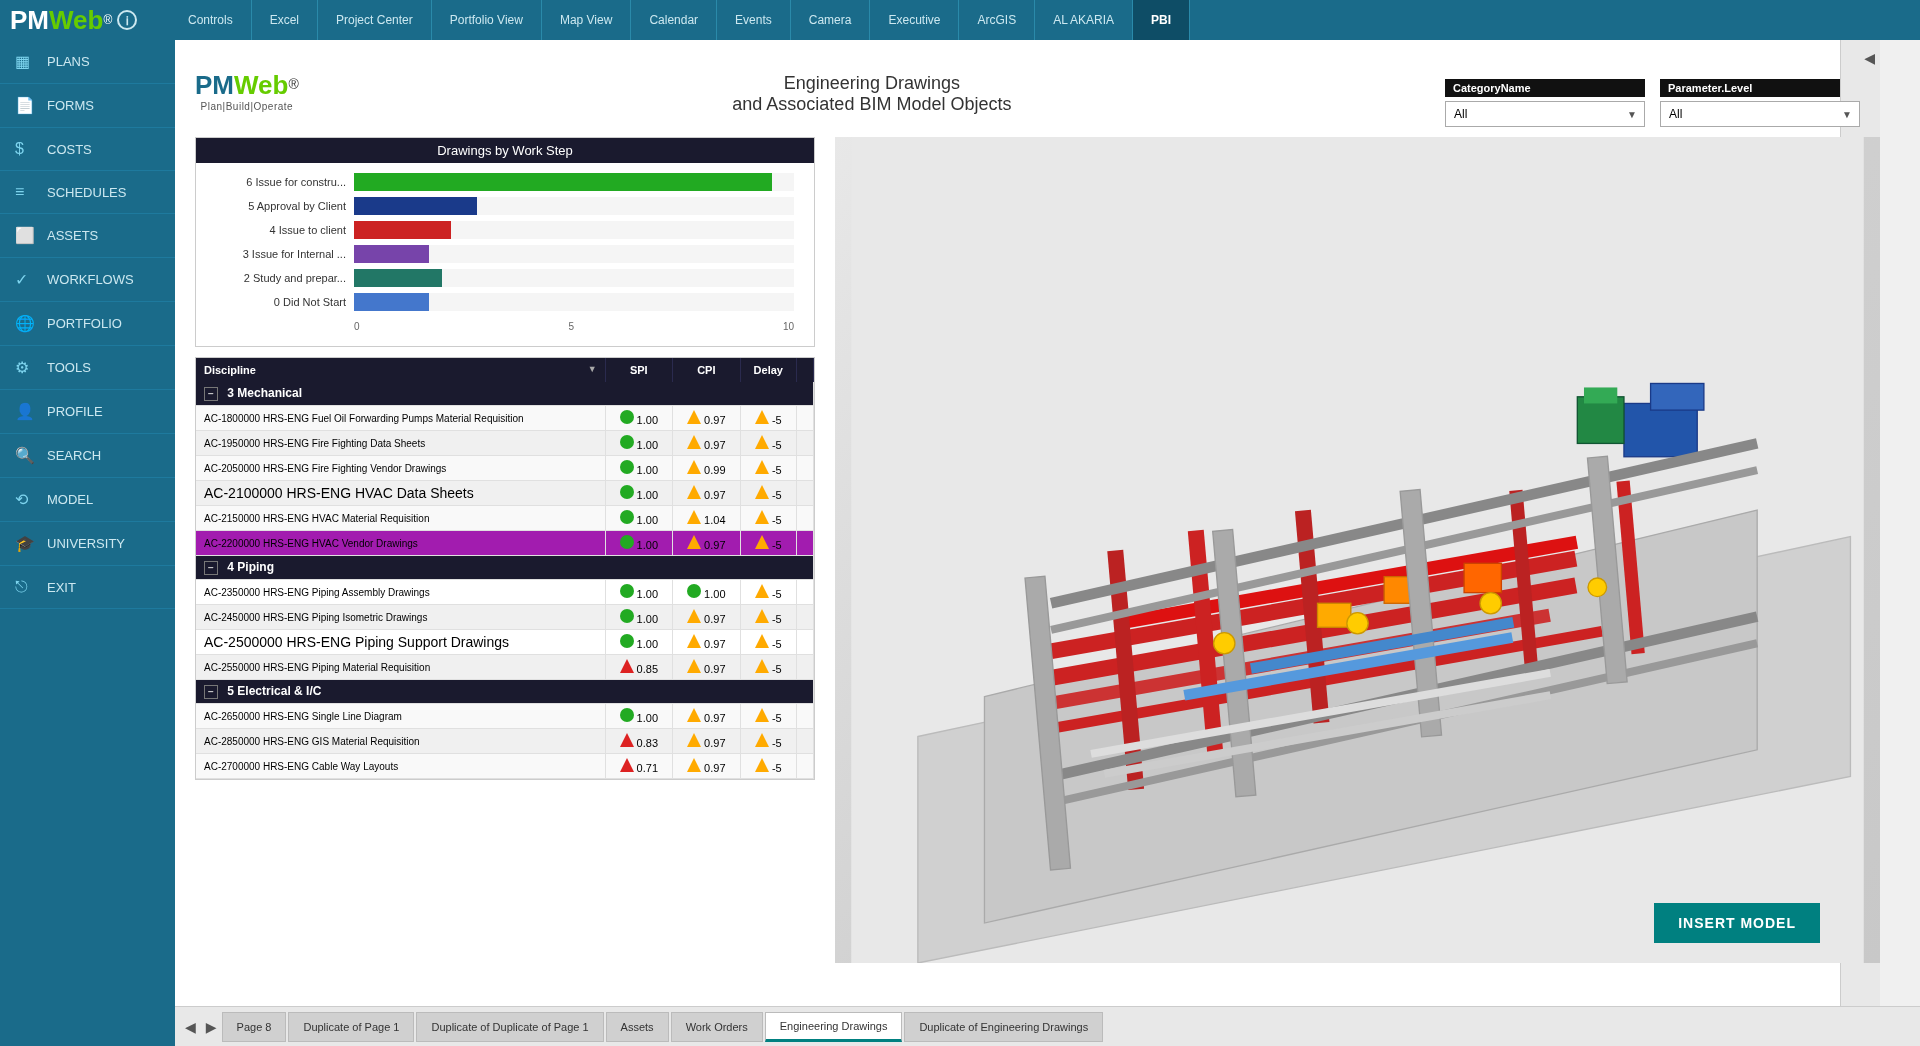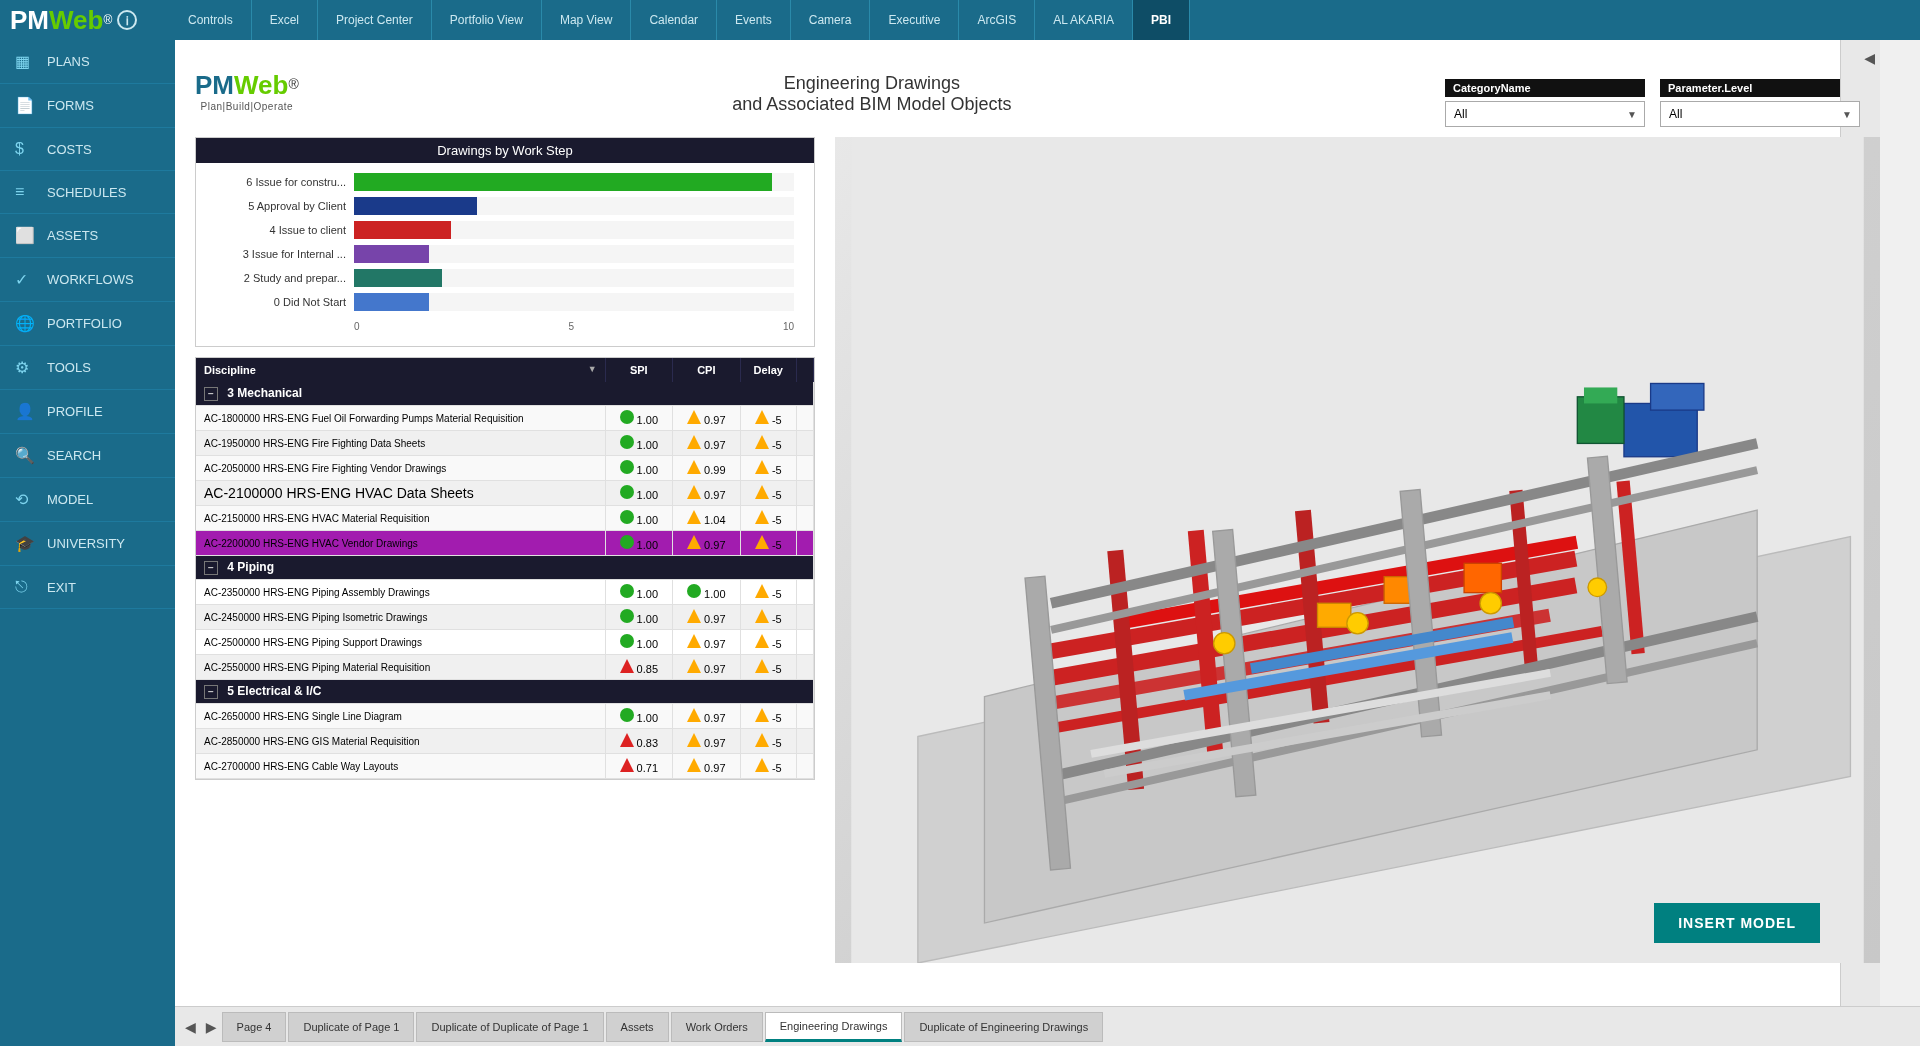--- a/index.html
+++ b/index.html
@@ -635,21 +635,21 @@
               <td></td>
             </tr>
             <tr style="background:#f0f0f0;">
               <td style="font-size:10px;">AC-2450000 HRS-ENG Piping Isometric Drawings</td>
               <td><span class="status-green"></span> 1.00</td>
               <td><span class="status-yellow"></span> 0.97</td>
               <td><span class="status-yellow"></span> -5</td>
               <td></td>
             </tr>
             <tr>
-              <td style="font-size:10px;">AC-2500000 HRS-ENG Piping Support Drawings</td>
+              <td style="font-size:14px;">AC-2500000 HRS-ENG Piping Support Drawings</td>
               <td><span class="status-green"></span> 1.00</td>
               <td><span class="status-yellow"></span> 0.97</td>
               <td><span class="status-yellow"></span> -5</td>
               <td></td>
             </tr>
             <tr style="background:#f0f0f0;">
               <td style="font-size:10px;">AC-2550000 HRS-ENG Piping Material Requisition</td>
               <td><span class="status-red"></span> 0.85</td>
               <td><span class="status-yellow"></span> 0.97</td>
               <td><span class="status-yellow"></span> -5</td>
@@ -747,20 +747,20 @@
         
         <button class="insert-model-btn">INSERT MODEL</button>
       </div>
     </div>
   </div>
 </div>
 
 <div class="bottom-tabs">
   <button class="tab-nav-btn">◀</button>
   <button class="tab-nav-btn">▶</button>
-  <div class="tab-item">Page 4</div>
+  <div class="tab-item">Page 8</div>
   <div class="tab-item">Duplicate of Page 1</div>
   <div class="tab-item">Duplicate of Duplicate of Page 1</div>
   <div class="tab-item">Assets</div>
   <div class="tab-item">Work Orders</div>
   <div class="tab-item active">Engineering Drawings</div>
   <div class="tab-item">Duplicate of Engineering Drawings</div>
 </div>
 
 </body></html>

